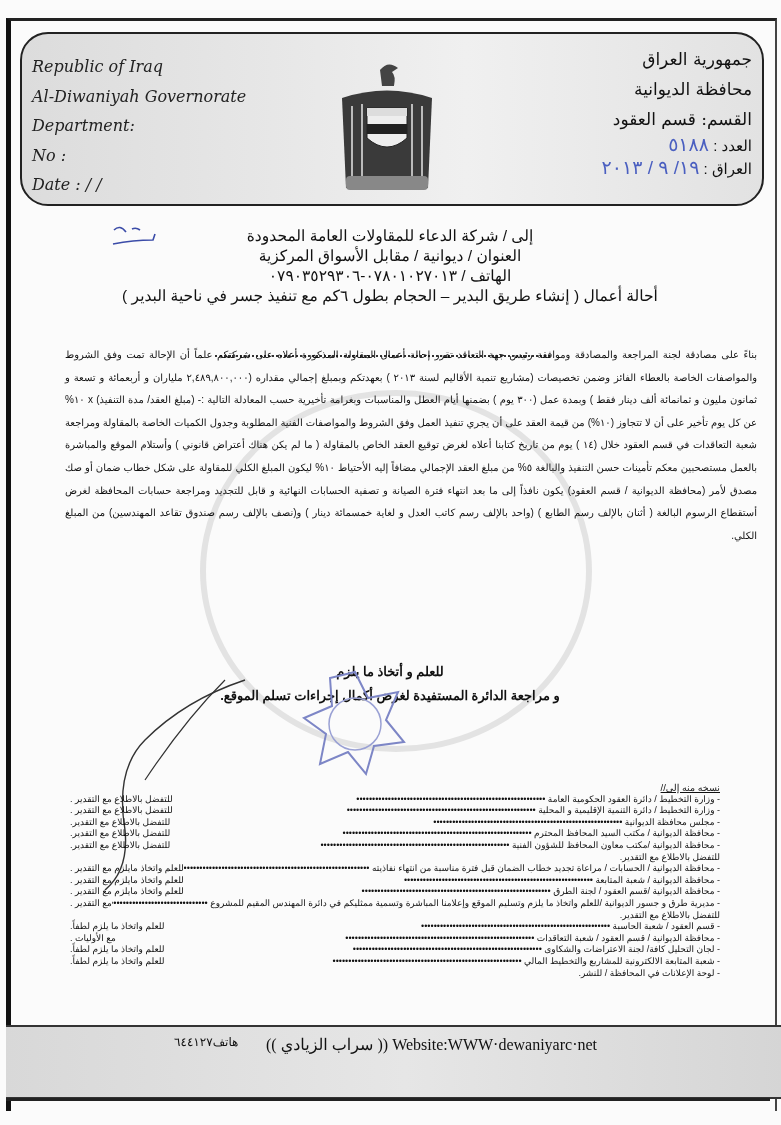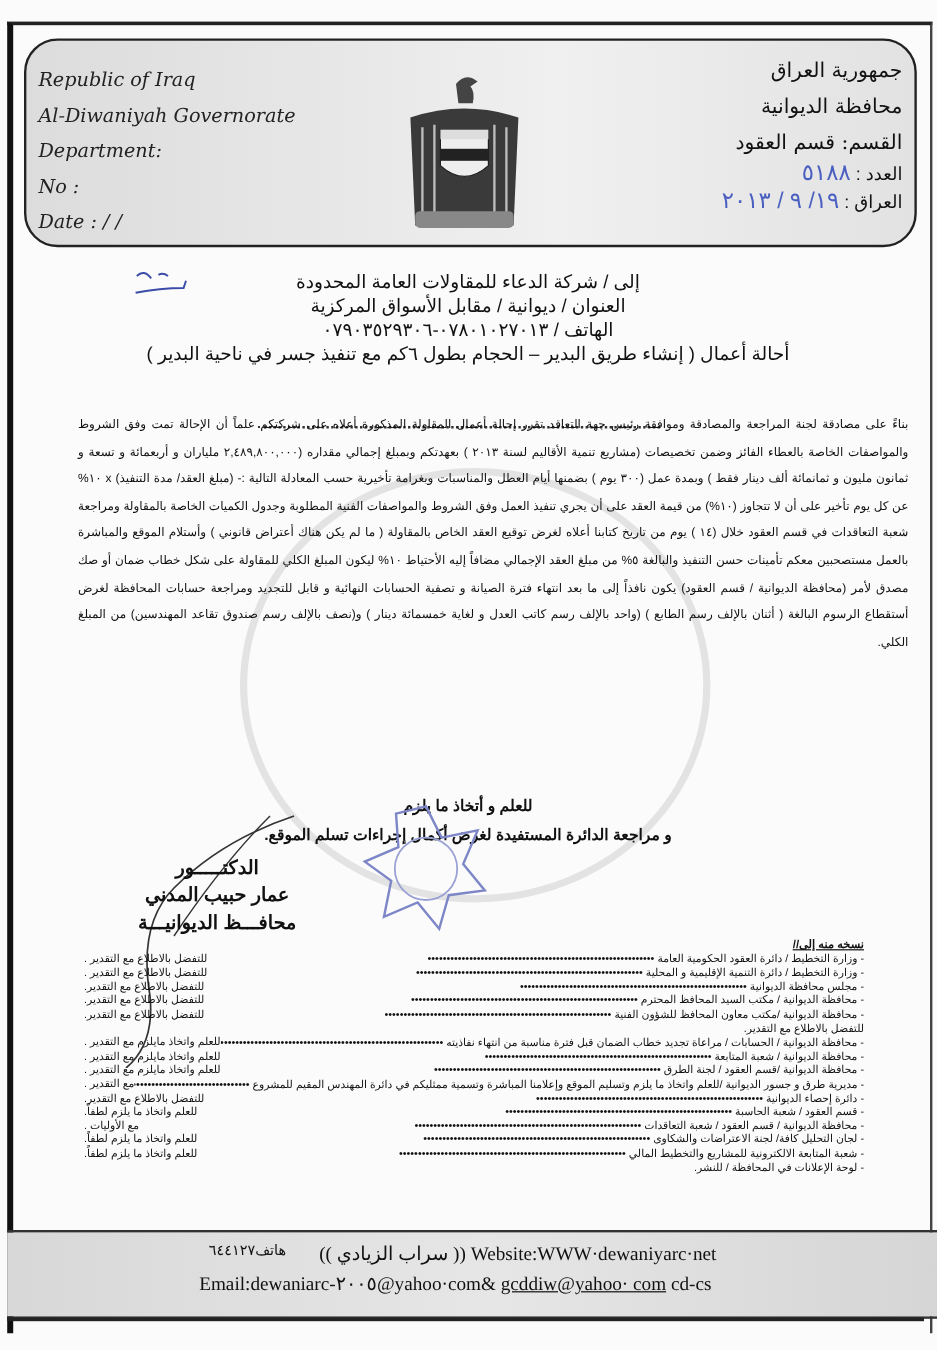--- a/index.html
+++ b/index.html
@@ -15,21 +15,21 @@
   .scribble{position:absolute;left:110px;top:222px;width:50px;height:26px;}
   .addressee{position:absolute;left:60px;top:226px;width:660px;direction:rtl;text-align:center;font-size:15.5px;line-height:20px;}
   .dots{position:absolute;left:215px;top:355px;width:335px;border-top:2px dotted #333;}
   .body-text{position:absolute;left:65px;top:344px;width:692px;direction:rtl;text-align:justify;text-align-last:right;font-size:10px;line-height:22.6px;}
   .closing{position:absolute;left:200px;top:648px;width:380px;direction:rtl;text-align:center;font-size:13px;font-weight:bold;line-height:24px;margin-top:12px;}
   .stamp-circle{position:absolute;left:200px;top:390px;width:380px;height:350px;border:6px solid rgba(120,120,120,0.18);border-radius:50%;}
   .seal{position:absolute;left:300px;top:668px;width:110px;height:110px;}
   .signature{position:absolute;left:115px;top:712px;direction:rtl;text-align:center;font-size:16px;font-weight:bold;line-height:23px;}
   .sig-line{position:absolute;left:55px;top:660px;width:260px;height:230px;}
   .cc{position:absolute;left:70px;top:782px;width:650px;direction:rtl;font-size:9px;line-height:11.6px;}
-  .cc-title{font-weight:bold;text-decoration:underline;font-size:9.5px;}
+  .cc-title{font-weight:normal;text-decoration:underline;font-size:9.5px;}
   .cc-row{white-space:nowrap;display:flex;justify-content:space-between;}
   .cc-row .lead{flex:1;overflow:hidden;}
   .footer{position:absolute;left:6px;top:1025px;width:764px;height:70px;background:linear-gradient(90deg,#d8d8d8,#e6e6e6 50%,#d4d4d4);border-top:2px solid #333;border-bottom:2px solid #333;padding-left:36px;}
   .footer-line1{position:absolute;left:190px;top:8px;font-family:"Liberation Serif",serif;font-size:16px;white-space:nowrap;}
   .footer-line2{position:absolute;left:160px;top:33px;font-family:"Liberation Serif",serif;font-size:16px;white-space:nowrap;}
   .footer-phone{position:absolute;left:168px;top:8px;font-size:12px;direction:rtl;}
   .u{text-decoration:underline;}
   .bottom-rule{position:absolute;left:6px;top:1098px;width:764px;border-top:3px solid #222;}
 </style>
 </head>
@@ -102,25 +102,20 @@
   <svg class="seal" viewBox="0 0 110 110">
     <polygon points="55,4 68,30 98,24 86,52 104,74 74,78 66,106 48,84 20,96 26,66 4,50 32,38 30,10" fill="none" stroke="#7d86c6" stroke-width="2"></polygon>
     <circle cx="55" cy="56" r="26" fill="none" stroke="#9aa1d4" stroke-width="1.5"></circle>
   </svg>
 
   <svg class="sig-line" viewBox="0 0 260 230">
     <path d="M190 20 q-60 20 -100 60 q-30 30 -20 90 q4 40 -20 60" stroke="#333" stroke-width="1.4" fill="none"></path>
     <path d="M170 20 q-40 40 -80 100" stroke="#333" stroke-width="1.2" fill="none"></path>
   </svg>
 
-  <div class="signature">
-    <div>الدكتـــــور</div>
-    <div>عمار حبيب المدني</div>
-    <div>محافـــظ الديوانيـــة</div>
-  </div>
 
   <div class="cc">
     <div class="cc-title">نسخه منه إلى//</div>
     <div id="cc-rows">
         <div class="cc-row">
           <span class="lead">- وزارة التخطيط / دائرة العقود الحكومية العامة ••••••••••••••••••••••••••••••••••••••••••••••••••••••••••••</span>
           <span>للتفضل بالاطلاع مع التقدير .</span>
         </div>
         <div class="cc-row">
           <span class="lead">- وزارة التخطيط / دائرة التنمية الإقليمية و المحلية ••••••••••••••••••••••••••••••••••••••••••••••••••••••••••••</span>
@@ -151,21 +146,20 @@
         </div>
         <div class="cc-row">
           <span class="lead">- محافظة الديوانية /قسم العقود / لجنة الطرق ••••••••••••••••••••••••••••••••••••••••••••••••••••••••••••</span>
           <span>للعلم واتخاذ مايلزم مع التقدير .</span>
         </div>
         <div class="cc-row">
           <span class="lead">- مديرية طرق و جسور الديوانية /للعلم واتخاذ ما يلزم وتسليم الموقع وإعلامنا المباشرة وتسمية ممثليكم في دائرة المهندس المقيم للمشروع ••••••••••••••••••••••••••••••••••••••••••••••••••••••••••••</span>
           <span>مع التقدير .</span>
         </div>
         <div class="cc-row">
-          <span class="lead">- دائرة إحصاء الديوانية ••••••••••••••••••••••••••••••••••••••••••••••••••••••••••••</span>
           <span>للتفضل بالاطلاع مع التقدير.</span>
         </div>
         <div class="cc-row">
           <span class="lead">- قسم العقود / شعبة الحاسبة ••••••••••••••••••••••••••••••••••••••••••••••••••••••••••••</span>
           <span>للعلم واتخاذ ما يلزم لطفاً.</span>
         </div>
         <div class="cc-row">
           <span class="lead">- محافظة الديوانية / قسم العقود / شعبة التعاقدات ••••••••••••••••••••••••••••••••••••••••••••••••••••••••••••</span>
           <span>مع الأوليات .</span>
         </div>
@@ -185,20 +179,15 @@
   </div>
 
   <div class="footer">
     <div class="footer-phone">
       <span>هاتف</span><span>٦٤٤١٢٧</span>
     </div>
     <div class="footer-line1" style="left:260px">
       <span>(( سراب الزيادي ))</span>
       <span>Website:WWW·dewaniyarc·net</span>
     </div>
-    <div class="footer-line2">
-      <span>Email:dewaniarc-٢٠٠٥@yahoo·com&amp;</span>
-      <span class="u">gcddiw@yahoo· com</span>
-      <span>cd-cs</span>
-    </div>
   </div>
   <div class="bottom-rule"></div>
 </div>
 
 </body></html>

